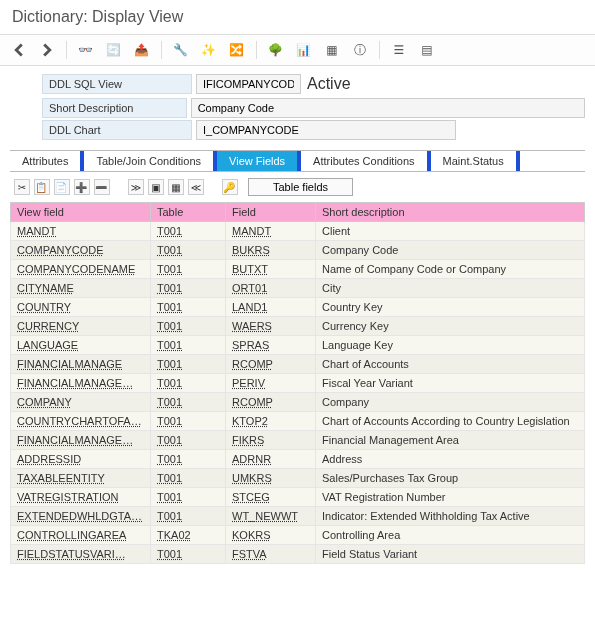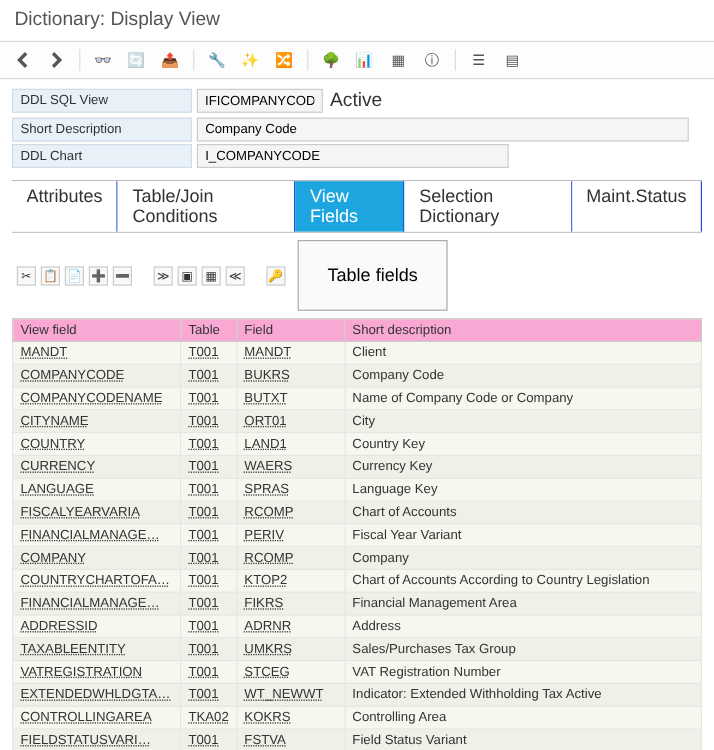--- a/index.html
+++ b/index.html
@@ -24,21 +24,21 @@
     border-bottom: 1px solid #ddd;
     background: #fdfdfd;
   }
   .toolbar .icon, .subtoolbar .icon {
     width: 18px; height: 18px;
     display: flex; align-items: center; justify-content: center;
     cursor: pointer;
     color: #555;
   }
   .toolbar .sep { width: 1px; height: 18px; background: #ddd; }
-  .form-area { padding: 4px 10px 8px 10px; }
+  .form-area { padding: 4px 10px 8px 10px; margin-left: 32px; }
   .form-row {
     display: flex;
     align-items: center;
     margin: 2px 0;
   }
   .form-label {
     width: 150px;
     background: #e8f0f8;
     border: 1px solid #d0dde8;
     padding: 3px 6px;
@@ -59,22 +59,22 @@
   .status-text { font-size: 16px; padding: 3px 6px; }
   .tabs {
     display: flex;
     border-top: 1px solid #bbb;
     border-bottom: 1px solid #bbb;
     margin: 0 10px;
     background: #fff;
   }
   .tab {
     padding: 4px 12px;
-    font-size: 15px;
-    border-right: 1px solid #1d4ed8;
+    font-size: 11px;
+    border-right: 4px solid #1d4ed8;
     cursor: pointer;
     background: #fff;
   }
   .tab.active {
     background: #1da5e0;
     color: #fff;
   }
   .subtoolbar {
     display: flex;
     align-items: center;
@@ -84,22 +84,22 @@
   .sub-icon {
     width: 16px; height: 16px;
     border: 1px solid #ccc;
     display: flex; align-items: center; justify-content: center;
     font-size: 10px;
     cursor: pointer;
     background: #f8f8f8;
   }
   .sub-btn {
     border: 1px solid #aaa;
-    padding: 20px 24px;
-    font-size: 15px;
+    padding: 2px 24px;
+    font-size: 11px;
     background: #fafafa;
     cursor: pointer;
     margin-left: 6px;
   }
   .grid { padding: 0 10px; }
   .grid table { width: 100%; border-collapse: collapse; }
   .grid th {
     background: #f9a8d4;
     border: 1px solid #ccc;
     padding: 3px 6px;
@@ -114,21 +114,21 @@
     font-size: 11px;
     background: #f7f7f0;
   }
   .grid tr:nth-child(even) td { background: #f0f0e8; }
   .link-cell {
     color: #333;
     text-decoration: underline;
     text-decoration-style: dotted;
   }
   .col-viewfield { width: 140px; }
-  .col-table { width: 46px; }
+  .col-table { width: 75px; }
   .col-field { width: 90px; }
 </style>
 </head>
 <body>
 
 <div class="title-bar">Dictionary: Display View</div>
 
 <div class="toolbar">
   <div class="icon">
       <svg width="14" height="14" viewBox="0 0 10 10">
@@ -171,21 +171,21 @@
   <div class="form-row">
     <div class="form-label">DDL Chart</div>
     <input class="form-input w-260" readonly="" value="I_COMPANYCODE" style="">
   </div>
 </div>
 
 <div class="tabs">
   <div class="tab">Attributes</div>
   <div class="tab">Table/Join Conditions</div>
   <div class="tab active">View Fields</div>
-  <div class="tab">Selection Dictionary</div>
+  <div class="tab">Attributes Conditions</div>
   <div class="tab">Maint.Status</div>
 </div>
 
 <div class="subtoolbar">
   <div class="sub-icon">✂</div>
   <div class="sub-icon">📋</div>
   <div class="sub-icon">📄</div>
   <div class="sub-icon">➕</div>
   <div class="sub-icon">➖</div>
   <div style="width:10px"></div>
@@ -245,21 +245,21 @@
           <td class="link-cell">WAERS</td>
           <td>Currency Key</td>
         </tr>
         <tr>
           <td class="link-cell">LANGUAGE</td>
           <td class="link-cell">T001</td>
           <td class="link-cell">SPRAS</td>
           <td>Language Key</td>
         </tr>
         <tr>
-          <td class="link-cell">FISCALYEARVARIA</td>
+          <td class="link-cell">FINANCIALMANAGE</td>
           <td class="link-cell">T001</td>
           <td class="link-cell">RCOMP</td>
           <td>Chart of Accounts</td>
         </tr>
         <tr>
           <td class="link-cell">FINANCIALMANAGE…</td>
           <td class="link-cell">T001</td>
           <td class="link-cell">PERIV</td>
           <td>Fiscal Year Variant</td>
         </tr>

